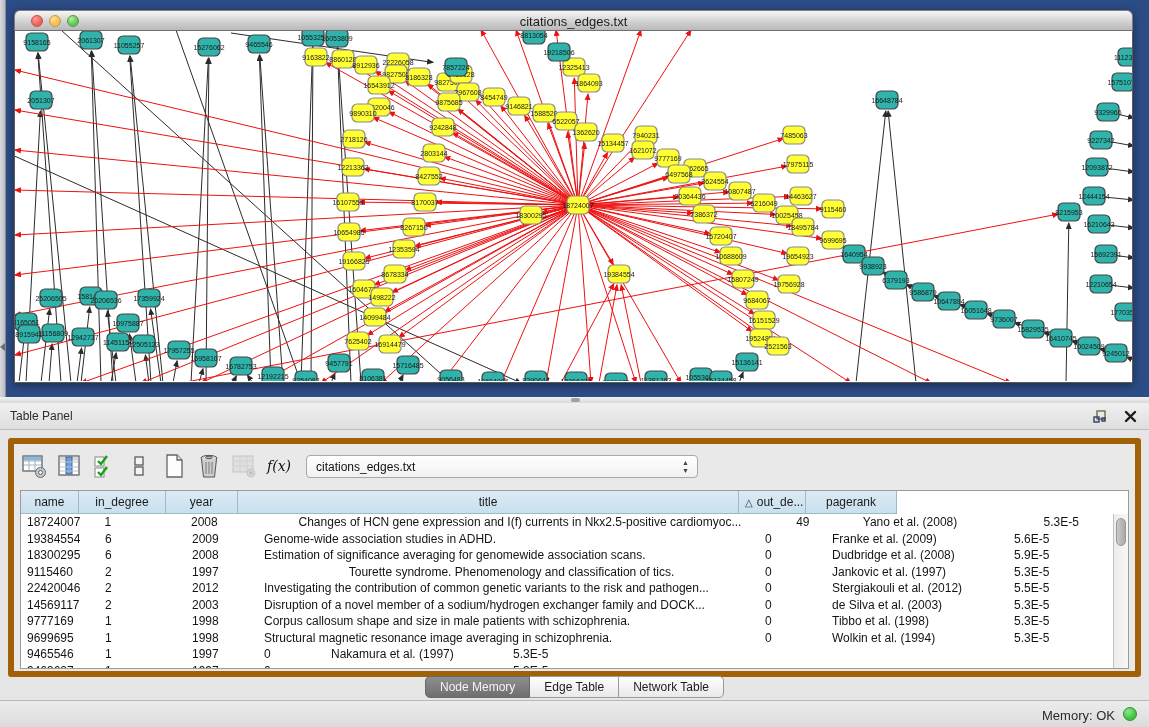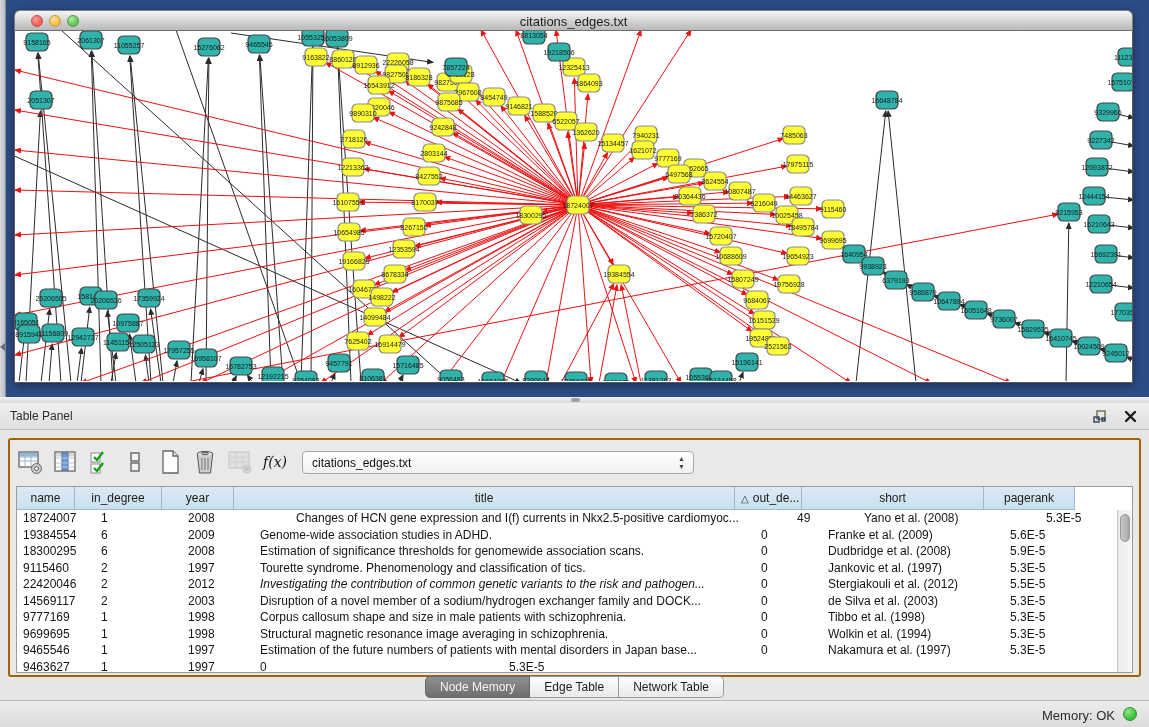--- a/index.html
+++ b/index.html
@@ -31,21 +31,21 @@
   .splitter .grip{position:absolute;left:571px;top:1px;width:9px;height:4px;background:#9aa0a8;border-radius:2px;}
 
   
   .table-panel{position:absolute;left:0;top:403px;width:1149px;height:324px;background:#737373;padding-left:27px;}
   .panel-titlebar{position:absolute;left:0;top:0;width:100%;height:27px;
     background:linear-gradient(#f0f0f0,#dedede);border-bottom:1px solid #bfbfbf;}
   .panel-titlebar .ptitle{position:absolute;left:10px;top:6px;font-size:12px;color:#2d2d2d;}
   .panel-hicons{position:absolute;right:10px;top:4px;display:flex;gap:12px;}
   .panel-hicons .hic{width:18px;height:18px;display:flex;align-items:center;justify-content:center;cursor:pointer;}
   .panel-body{position:absolute;left:0;top:27px;width:100%;height:270px;background:#e6e6e6;}
-  .inset{position:absolute;left:8px;top:8px;right:8px;height:239px;border:2px solid #a16207;border-radius:3px;background:#e9e9e9;}
+  .inset{position:absolute;left:8px;top:8px;right:8px;height:239px;border:6px solid #a16207;border-radius:3px;background:#e9e9e9;}
   .toolbar{position:absolute;left:6px;top:5px;height:34px;display:flex;align-items:center;gap:7px;}
   .tbtn{width:28px;height:28px;border:none;background:transparent;display:flex;align-items:center;justify-content:center;padding:0;cursor:pointer;}
   .tbtn.disabled{opacity:.45;}
   .fx{font-family:"DejaVu Serif",serif;font-style:italic;font-size:14px;color:#111;}
   .select{position:relative;margin-left:6px;width:392px;height:23px;border:1px solid #a8a8a8;border-radius:4px;
     background:linear-gradient(#ffffff,#f1f1f1);font-size:12px;color:#111;cursor:pointer;}
   .select .val{position:absolute;left:9px;top:4px;}
   .select .steppers{position:absolute;right:8px;top:3px;font-size:7px;line-height:8px;color:#444;text-align:center;}
 
   .tablewrap{position:absolute;left:6px;right:6px;top:46px;bottom:2px;border:1px solid #9b9b9b;background:#fff;overflow:hidden;}
@@ -884,23 +884,20 @@
               <div class="th" style="width: 72px;">
                 <span>year</span>
               </div>
               <div class="th" style="width: 501px;">
                 <span>title</span>
               </div>
               <div class="th sorted" style="width: 67px;">
                 <span class="tri">△</span>
                 <span>out_de...</span>
               </div>
-              <div class="th" style="width: 182px;">
-                <span>short</span>
-              </div>
               <div class="th" style="width: 91px;">
                 <span>pagerank</span>
               </div>
             </div>
           <div class="tbody" id="tbody">
               <div class="tr">
                 <div class="td" style="width: 78px;">18724007</div>
                 <div class="td" style="width: 87px;">1</div>
                 <div class="td" style="width: 72px;">2008</div>
                 <div class="td" style="width: 501px; margin-left: 36px;">Changes of HCN gene expression and I(f) currents in Nkx2.5-positive cardiomyoc...</div>
@@ -914,39 +911,39 @@
                 <div class="td" style="width: 72px;">2009</div>
                 <div class="td" style="width: 501px;">Genome-wide association studies in ADHD.</div>
                 <div class="td" style="width: 67px;">0</div>
                 <div class="td" style="width: 182px;">Franke et al. (2009)</div>
                 <div class="td" style="width: 91px;">5.6E-5</div>
               </div>
               <div class="tr">
                 <div class="td" style="width: 78px;">18300295</div>
                 <div class="td" style="width: 87px;">6</div>
                 <div class="td" style="width: 72px;">2008</div>
-                <div class="td" style="width: 501px;">Estimation of significance thresholds for genomewide association scans.</div>
+                <div class="td" style="width: 501px;">Estimation of significance averaging for genomewide association scans.</div>
                 <div class="td" style="width: 67px;">0</div>
                 <div class="td" style="width: 182px;">Dudbridge et al. (2008)</div>
                 <div class="td" style="width: 91px;">5.9E-5</div>
               </div>
               <div class="tr">
                 <div class="td" style="width: 78px;">9115460</div>
                 <div class="td" style="width: 87px;">2</div>
                 <div class="td" style="width: 72px;">1997</div>
-                <div class="td" style="width: 501px;">Tourette syndrome. Phenomenology and classification of tics.</div>
+                <div class="td" style="width: 501px; text-align: center;">Tourette syndrome. Phenomenology and classification of tics.</div>
                 <div class="td" style="width: 67px;">0</div>
                 <div class="td" style="width: 182px;">Jankovic et al. (1997)</div>
                 <div class="td" style="width: 91px;">5.3E-5</div>
               </div>
               <div class="tr">
                 <div class="td" style="width: 78px;">22420046</div>
                 <div class="td" style="width: 87px;">2</div>
                 <div class="td" style="width: 72px;">2012</div>
-                <div class="td" style="width: 501px; font-style: italic;">Investigating the contribution of common genetic variants to the risk and pathogen...</div>
+                <div class="td" style="width: 501px;">Investigating the contribution of common genetic variants to the risk and pathogen...</div>
                 <div class="td" style="width: 67px;">0</div>
                 <div class="td" style="width: 182px;">Stergiakouli et al. (2012)</div>
                 <div class="td" style="width: 91px;">5.5E-5</div>
               </div>
               <div class="tr">
                 <div class="td" style="width: 78px;">14569117</div>
                 <div class="td" style="width: 87px;">2</div>
                 <div class="td" style="width: 72px;">2003</div>
                 <div class="td" style="width: 501px;">Disruption of a novel member of a sodium/hydrogen exchanger family and DOCK...</div>
                 <div class="td" style="width: 67px;">0</div>
@@ -968,21 +965,20 @@
                 <div class="td" style="width: 72px;">1998</div>
                 <div class="td" style="width: 501px;">Structural magnetic resonance image averaging in schizophrenia.</div>
                 <div class="td" style="width: 67px;">0</div>
                 <div class="td" style="width: 182px;">Wolkin et al. (1994)</div>
                 <div class="td" style="width: 91px;">5.3E-5</div>
               </div>
               <div class="tr">
                 <div class="td" style="width: 78px;">9465546</div>
                 <div class="td" style="width: 87px;">1</div>
                 <div class="td" style="width: 72px;">1997</div>
-                <div class="td" style="width: 501px;">Estimation of the future numbers of patients with mental disorders in Japan base...</div>
                 <div class="td" style="width: 67px;">0</div>
                 <div class="td" style="width: 182px;">Nakamura et al. (1997)</div>
                 <div class="td" style="width: 91px;">5.3E-5</div>
               </div>
               <div class="tr">
                 <div class="td" style="width: 78px;">9463627</div>
                 <div class="td" style="width: 87px;">1</div>
                 <div class="td" style="width: 72px;">1997</div>
                 <div class="td" style="width: 67px;">0</div>
                 <div class="td" style="width: 182px; margin-top: 43px;">Hescheler et al. (1997)</div>

